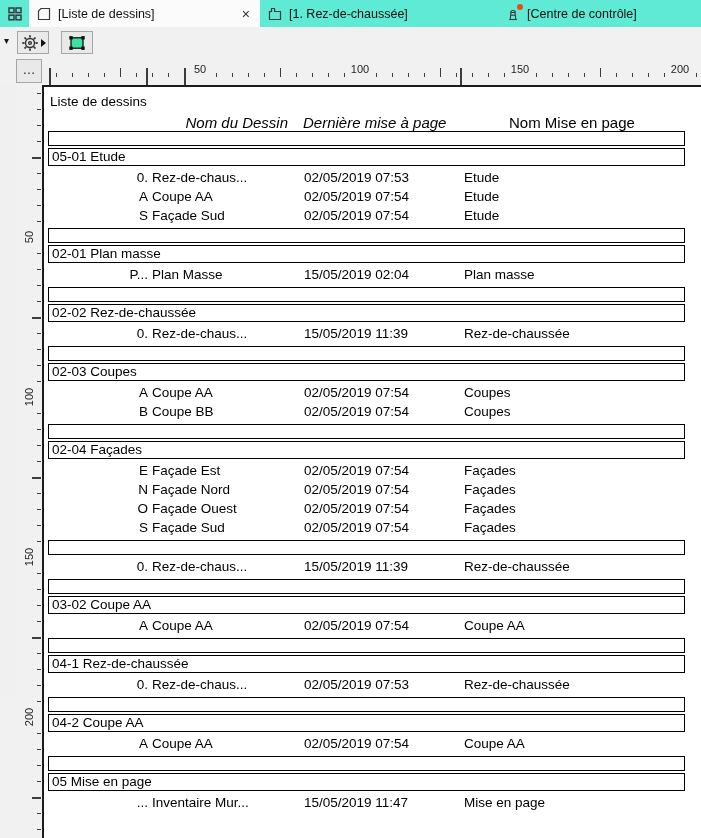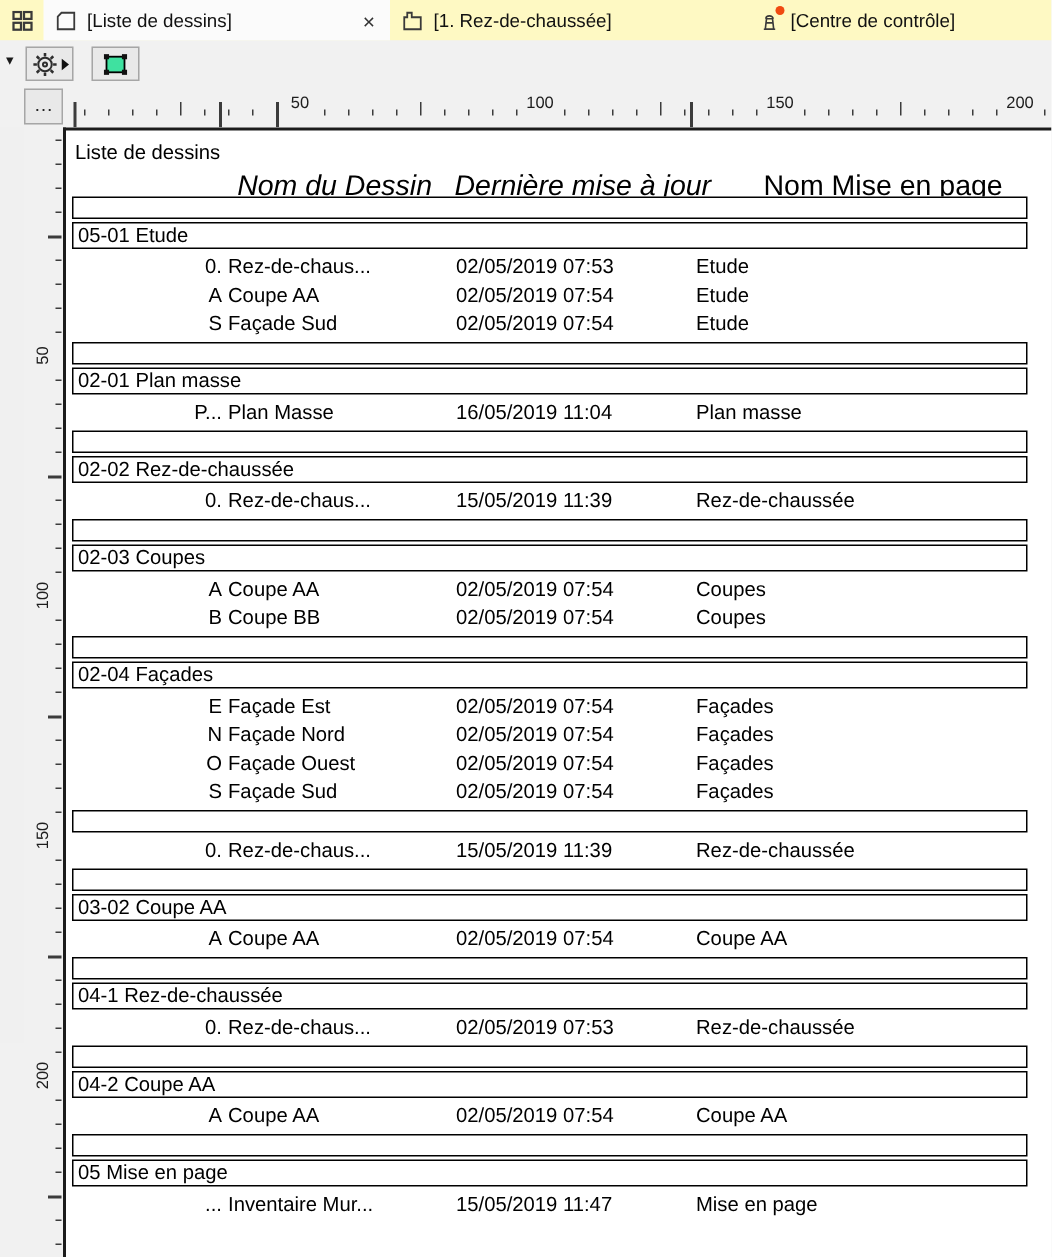--- a/index.html
+++ b/index.html
@@ -1,20 +1,20 @@
 <!DOCTYPE html>
 <html><head>
 <meta charset="utf-8">
 <style>
   *{box-sizing:border-box;margin:0;padding:0}
   html,body{width:701px;height:838px;overflow:hidden}
   body{font-family:"Liberation Sans","DejaVu Sans",sans-serif;background:#f1f1f1;position:relative;color:#000}
 
   
-  .tabbar{position:absolute;left:0;top:0;width:701px;height:27px;background:#fef9c3;display:flex;align-items:stretch}
+  .tabbar{position:absolute;left:0;top:0;width:701px;height:27px;background:#5eead4;display:flex;align-items:stretch}
   .quadbtn{width:29px;display:flex;align-items:center;justify-content:center;cursor:pointer}
   .tab{display:flex;align-items:center;gap:6px;padding:0 7px;font-size:12.5px;color:#111;white-space:nowrap;cursor:pointer}
   .tab.active{background:#fbfbfb;width:231px}
   .tab.t2{width:237px}
   .tab.t3{flex:1}
   .tab .close{margin-left:auto;font-size:14px;line-height:14px;color:#333;padding:0 3px;cursor:pointer}
   .icon-wrap{position:relative;display:flex;align-items:center}
   .notif-dot{position:absolute;right:-2px;top:-2px;width:6px;height:6px;border-radius:50%}
 
   
@@ -36,21 +36,21 @@
   .canvas{position:absolute;top:85px;left:0;width:701px;height:610px;background:#f0f0f0}
   .vruler{position:absolute;left:16px;top:0;width:26px;height:753px;background:#f1f1f1}
   .vtick{position:absolute;right:1px;width:4px;height:1px;background:#3c3c3c}
   .vtick.med{width:9px;height:2px}
   .vlabel{position:absolute;left:-2px;width:30px;height:30px;display:flex;align-items:center;justify-content:center;transform:rotate(-90deg);font-size:11px;color:#1e1e1e}
 
   .paper{position:absolute;left:42px;top:0;width:659px;height:753px;background:#fff;border-left:2px solid #1c1c1c;border-top:2px solid #1c1c1c}
 
   
   .doc-title{position:absolute;left:6px;top:7px;font-size:13.5px}
-  .col-h{position:absolute;top:27px;font-size:19px}
+  .col-h{position:absolute;top:27px;font-size:15px}
   .col-h.name{left:0;width:244px;text-align:right;font-style:italic}
   .col-h.updated{left:259px;font-style:italic}
   .col-h.layout{left:465px}
 
   .drawing-list{position:absolute;left:4px;top:44px;width:637px}
   .gap-box{height:15px;border:1px solid #000;margin-bottom:2px;background:#fff}
   .group-header{height:18px;border:1px solid #000;line-height:16px;padding-left:3px;font-size:13.5px}
   .group-rows{margin-bottom:3px}
   .group-rows .row:first-child{margin-top:2px}
   .row{position:relative;height:19px;font-size:13.5px;line-height:19px}
@@ -245,21 +245,21 @@
       <div class="vtick" style="top: 743.5px;"></div>
       <div class="vlabel" style="top: 136.5px;">50</div>
       <div class="vlabel" style="top: 296.5px;">100</div>
       <div class="vlabel" style="top: 456.5px;">150</div>
       <div class="vlabel" style="top: 616.5px;">200</div>
     </div>
 
   <div class="paper">
     <div class="doc-title">Liste de dessins</div>
     <div class="col-h name">Nom du Dessin</div>
-    <div class="col-h updated">Dernière mise à jour</div>
+    <div class="col-h updated">Dernière mise à page</div>
     <div class="col-h layout">Nom Mise en page</div>
     <div class="drawing-list">
   <div class="group">
     <div class="gap-box"></div>
     <div class="group-header">
       <span>05-01 Etude</span>
     </div>
     <div class="group-rows">
   <div class="row">
     <span class="c-id">0.</span>
@@ -286,21 +286,21 @@
 
   <div class="group">
     <div class="gap-box"></div>
     <div class="group-header">
       <span>02-01 Plan masse</span>
     </div>
     <div class="group-rows">
   <div class="row">
     <span class="c-id">P...</span>
     <span class="c-name">Plan Masse</span>
-    <span class="c-updated">16/05/2019 11:04</span>
+    <span class="c-updated">15/05/2019 02:04</span>
     <span class="c-layout">Plan masse</span>
   </div>
 </div>
   </div>
 
   <div class="group">
     <div class="gap-box"></div>
     <div class="group-header">
       <span>02-02 Rez-de-chaussée</span>
     </div>

